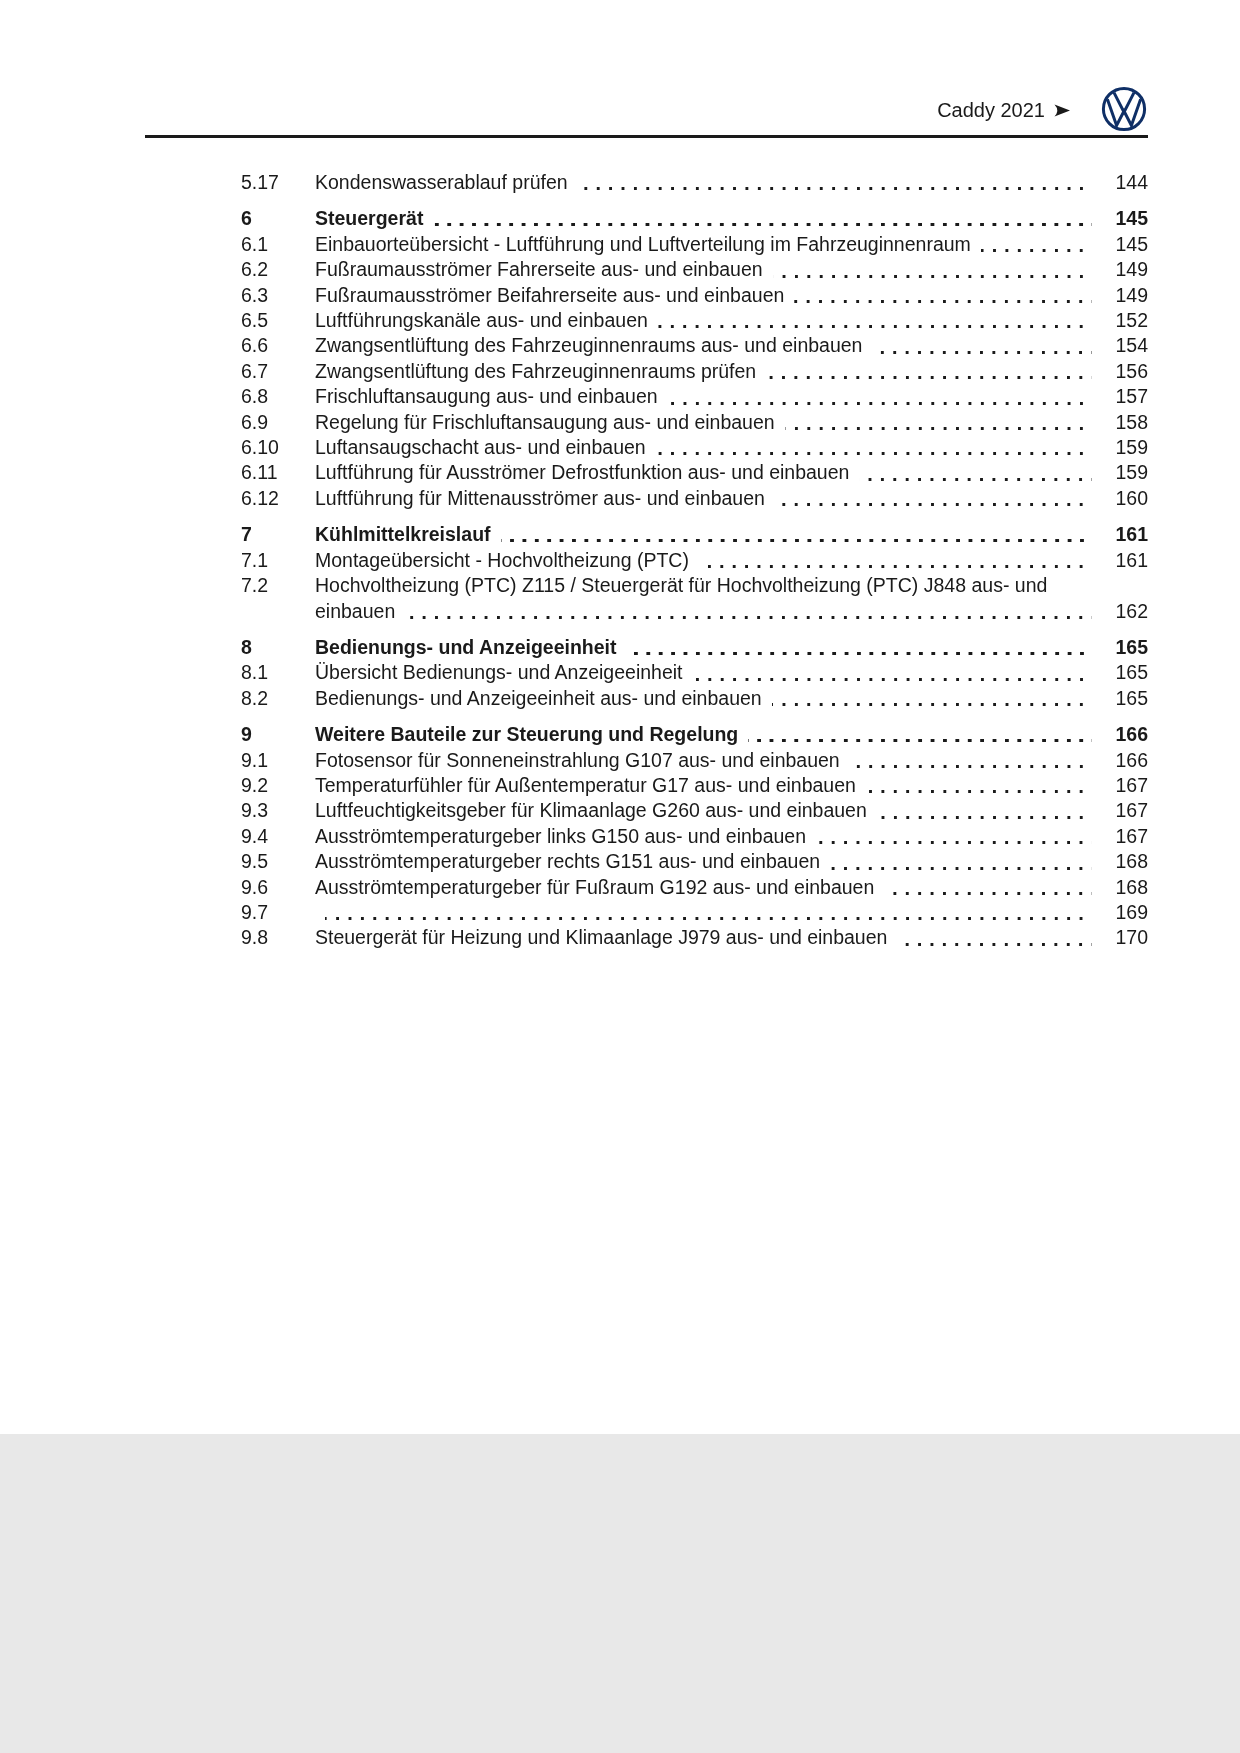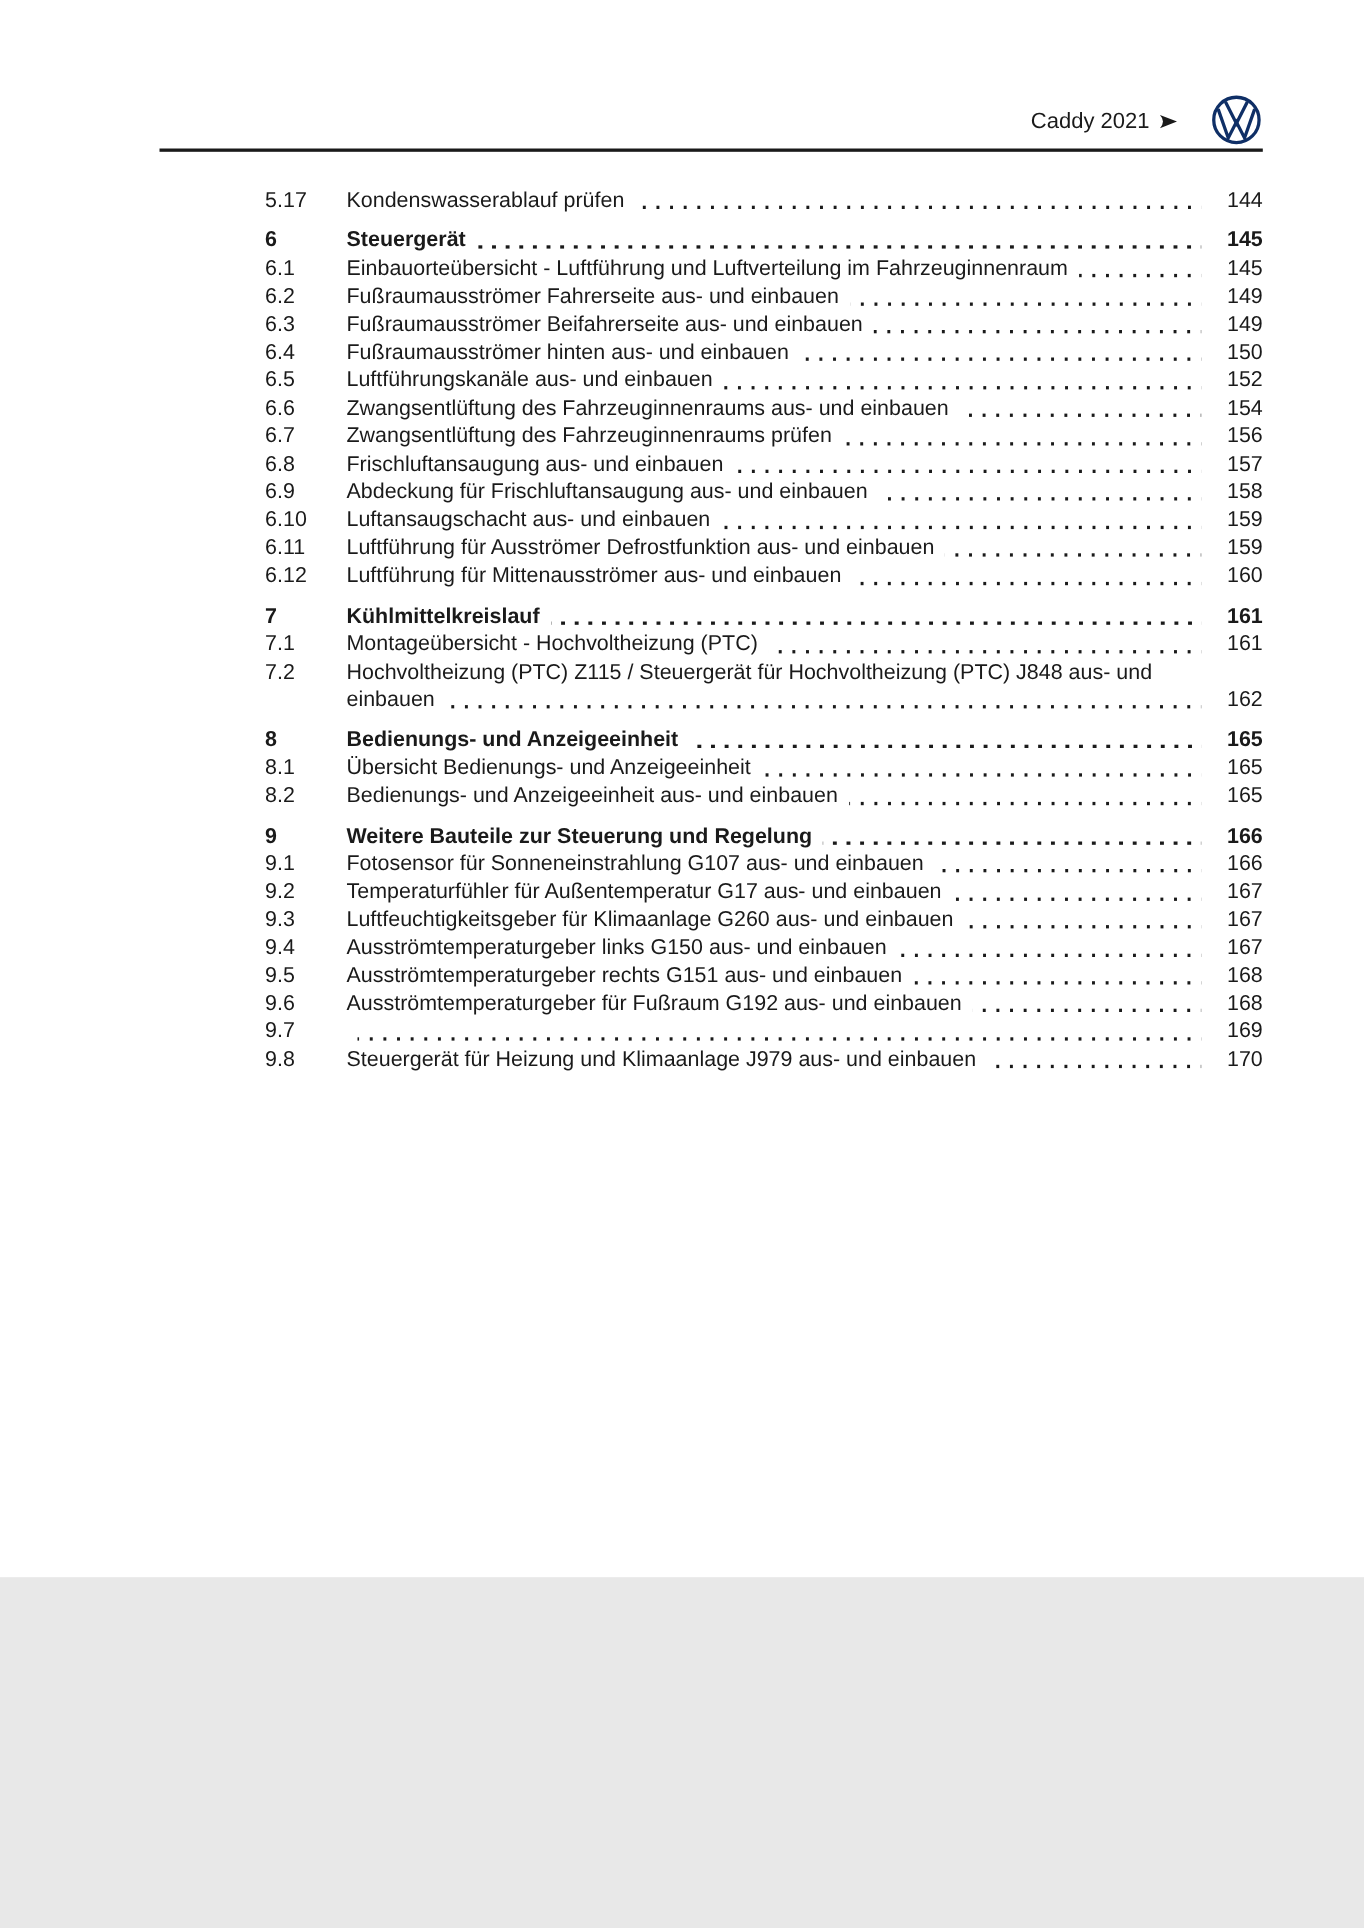--- a/index.html
+++ b/index.html
@@ -127,26 +127,20 @@
         <span class="leader"></span>
         <span class="pg">149</span>
       </div>
       <div class="toc-row">
         <span class="num">6.3</span>
         <span class="title">Fußraumausströmer Beifahrerseite aus- und einbauen</span>
         <span class="leader"></span>
         <span class="pg">149</span>
       </div>
       <div class="toc-row">
-        <span class="num">6.4</span>
-        <span class="title">Fußraumausströmer hinten aus- und einbauen</span>
-        <span class="leader"></span>
-        <span class="pg">150</span>
-      </div>
-      <div class="toc-row">
         <span class="num">6.5</span>
         <span class="title">Luftführungskanäle aus- und einbauen</span>
         <span class="leader"></span>
         <span class="pg">152</span>
       </div>
       <div class="toc-row">
         <span class="num">6.6</span>
         <span class="title">Zwangsentlüftung des Fahrzeuginnenraums aus- und einbauen</span>
         <span class="leader"></span>
         <span class="pg">154</span>
@@ -158,21 +152,21 @@
         <span class="pg">156</span>
       </div>
       <div class="toc-row">
         <span class="num">6.8</span>
         <span class="title">Frischluftansaugung aus- und einbauen</span>
         <span class="leader"></span>
         <span class="pg">157</span>
       </div>
       <div class="toc-row">
         <span class="num">6.9</span>
-        <span class="title">Abdeckung für Frischluftansaugung aus- und einbauen</span>
+        <span class="title">Regelung für Frischluftansaugung aus- und einbauen</span>
         <span class="leader"></span>
         <span class="pg">158</span>
       </div>
       <div class="toc-row">
         <span class="num">6.10</span>
         <span class="title">Luftansaugschacht aus- und einbauen</span>
         <span class="leader"></span>
         <span class="pg">159</span>
       </div>
       <div class="toc-row">

